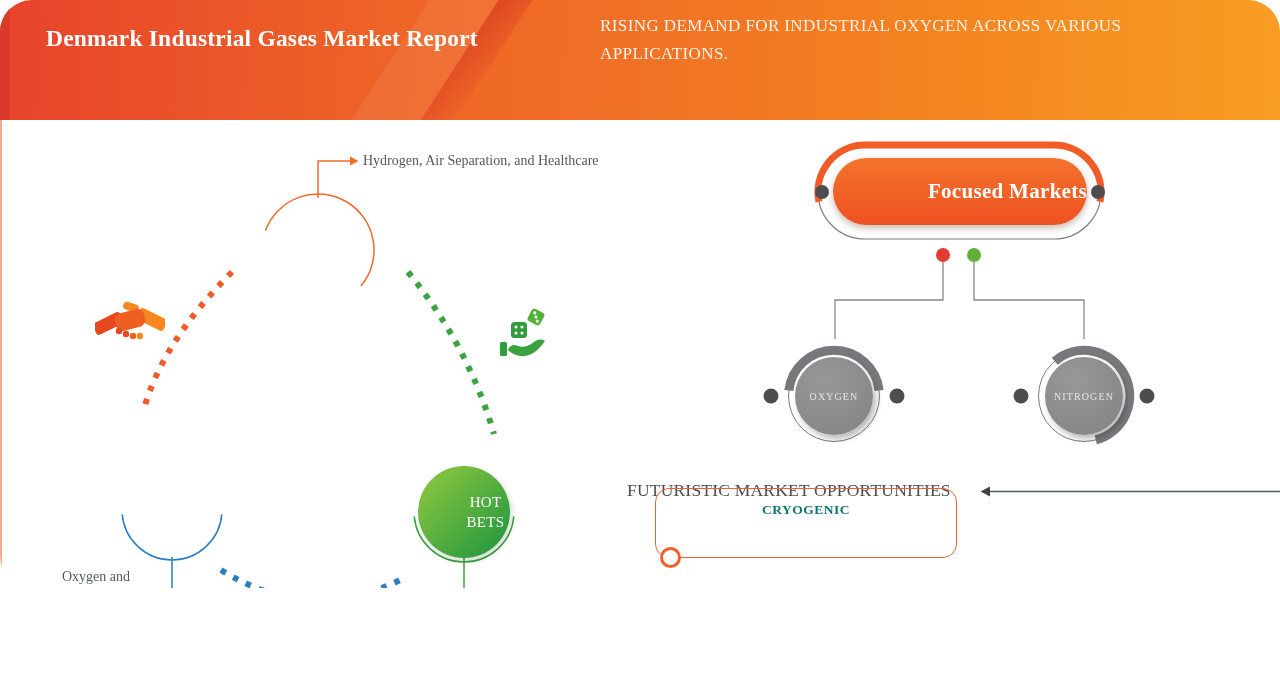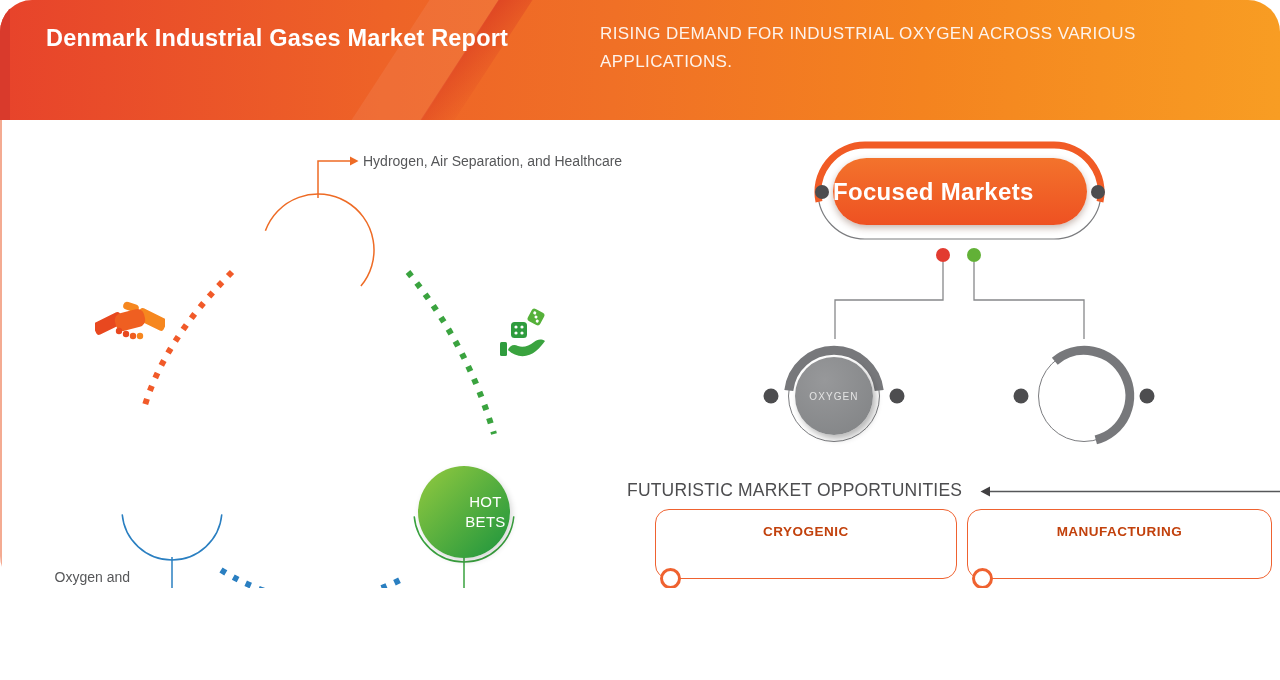--- a/index.html
+++ b/index.html
@@ -1,18 +1,18 @@
 <!DOCTYPE html>
 <html><head>
 <meta charset="utf-8">
 <style>
   html,body { margin:0; padding:0; background:#ffffff; }
   #app {
     position:relative; width:1280px; height:588px; overflow:hidden;
-    background:#ffffff; font-family:Liberation Sans, sans-serif;border-radius:32px;
+    background:#ffffff; font-family:Liberation Serif, serif;border-radius:32px;
   }
   
   .hdr {
     position:absolute; left:0; top:0; width:1280px; height:120px;
     background:linear-gradient(92deg,#e7432b 0%,#ee6327 30%,#f07026 48%,#f4831f 72%,#f89d23 100%);
     overflow:hidden;
   }
   .hdr-strip { position:absolute; left:0; top:0; width:10px; height:120px; background:#d93a2c; }
   .hdr-streak {
     position:absolute; left:505px; top:-10px; width:34px; height:150px;
@@ -22,21 +22,21 @@
   .hdr-shine {
     position:absolute; left:436px; top:-10px; width:70px; height:150px;
     transform:skewX(-33deg); transform-origin:top left;
     background:rgba(255,255,255,0.07);
   }
   .hdr-title {
     position:absolute; left:46px; top:22px; width:500px; margin:0;
     color:#ffffff; font-size:23.5px; font-weight:700; line-height:1.38; letter-spacing:.2px;
   }
   .hdr-sub {
-    position:absolute; left:600px; top:20px; width:560px;
+    position:absolute; left:600px; top:12px; width:560px;
     color:#fdf3ec; font-size:17px; font-weight:400; line-height:1.65; letter-spacing:.4px;
   }
   
   .left-edge { position:absolute; left:0; top:120px; height:554px; width:2px; background:#f4ab92; }
   .bottom-line {
     position:absolute; left:0; top:671px; width:1280px; height:2.5px;
     background:linear-gradient(90deg,#efa089,#f2c4a4 45%,#f6e3c2 80%,#f7eed9 100%);
   }
   .deco { position:absolute; left:0; top:0; width:1280px; height:680px; z-index:1; pointer-events:none; }
   .icon-svg { position:absolute; z-index:2; }
@@ -57,43 +57,43 @@
   .cnode-cf span { width:70px; }
   .cnode-hb span { width:52px;margin-left:43px; }
   .callout { position:absolute; z-index:2; color:#565759; font-size:14px; line-height:1.2; }
   .callout-cp { left:363px; top:153px; white-space:nowrap; }
   .callout-cf { left:20px;  top:569px; width:110px; text-align:right; }
   .callout-hb { left:507px; top:581px; width:118px; text-align:left; }
   
   .pill {
     position:absolute; z-index:2; left:833px; top:158px; width:254px; height:67px;
     border-radius:34px; background:linear-gradient(180deg,#f3732c,#ee5122);
-    display:flex; align-items:center; justify-content:flex-start;
-    color:#ffffff; font-size:24px; font-weight:700; letter-spacing:.3px;
+    display:flex; align-items:center; justify-content:flex-end;
+    color:#ffffff; font-size:21px; font-weight:700; letter-spacing:.3px;
     box-shadow:0 3px 7px rgba(80,30,10,.32);
   }
   .gnode {
     position:absolute; z-index:2; width:78px; height:78px; border-radius:50%;
     background:radial-gradient(circle at 38% 30%, #97989a, #808284);
     box-shadow:3px 4px 6px rgba(0,0,0,.28);
     display:flex; align-items:center; justify-content:center;
     color:#e4e4e4; font-size:10px; letter-spacing:1.1px;
   }
   .gnode-oxygen   { left:795px;  top:357px; }
   .gnode-nitrogen { left:1045px; top:357px; }
   
   .opp-heading {
     position:absolute; z-index:2; left:627px; top:480px;
     color:#4d4d4f; font-size:17.5px; font-weight:400; letter-spacing:.2px;
   }
   .oppbox {
-    position:absolute; z-index:2; top:509px; height:70px; box-sizing:border-box;
+    position:absolute; z-index:2; top:488px; height:70px; box-sizing:border-box;
     border:1.5px solid #ef6230; border-radius:14px;
     display:flex; align-items:center; justify-content:center; padding-bottom:26px;
-    color:#c2410c; font-size:13.5px; font-weight:700; letter-spacing:.5px;
+    color:#0f766e; font-size:13.5px; font-weight:700; letter-spacing:.5px;
   }
   .oppbox-1 { left:655px; width:302px; }
   .oppbox-2 { left:967px; width:305px; }
   .ring {
     position:absolute; left:4px; bottom:-11px; width:21px; height:21px;
     box-sizing:border-box; border-radius:50%; background:#ffffff; border:3px solid #ef6230;
   }
 </style>
 </head>
 <body>
@@ -205,26 +205,25 @@
     <line x1="18.5" y1="47.4" x2="29.5" y2="47.4" stroke="#ffffff" stroke-width="1"></line>
     <rect x="21" y="50.5" width="6" height="4" rx="1.2" fill="#2a7fc1"></rect>
   </svg>
 
   <div class="pill">
     <span>Focused Markets</span>
   </div>
   <div class="gnode gnode-oxygen">
     <span>OXYGEN</span>
   </div>
+  <div class="gnode gnode-nitrogen">
+    <span>NITROGEN</span>
+  </div>
 
   <div class="opp-heading">FUTURISTIC MARKET OPPORTUNITIES</div>
   <div class="oppbox oppbox-1">
     <span>CRYOGENIC</span>
     <span class="ring"></span>
   </div>
-  <div class="oppbox oppbox-2">
-    <span>MANUFACTURING</span>
-    <span class="ring"></span>
-  </div>
 
   <div class="left-edge"></div>
   <div class="bottom-line"></div>
 </div>
 
 </body></html>

